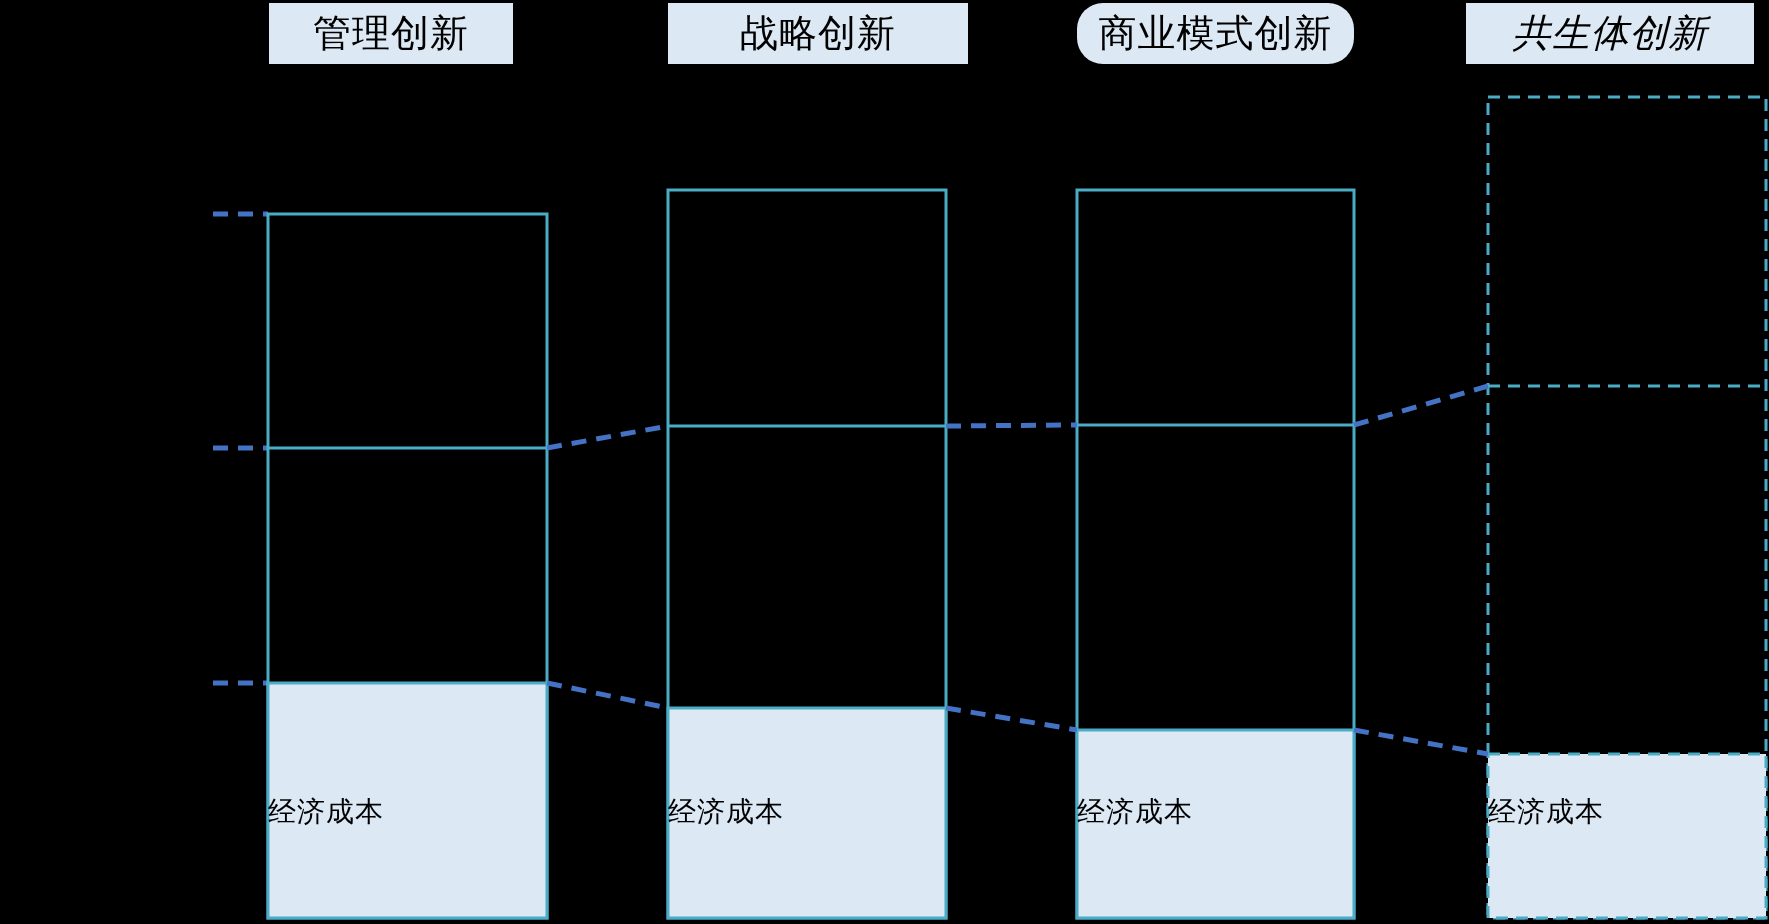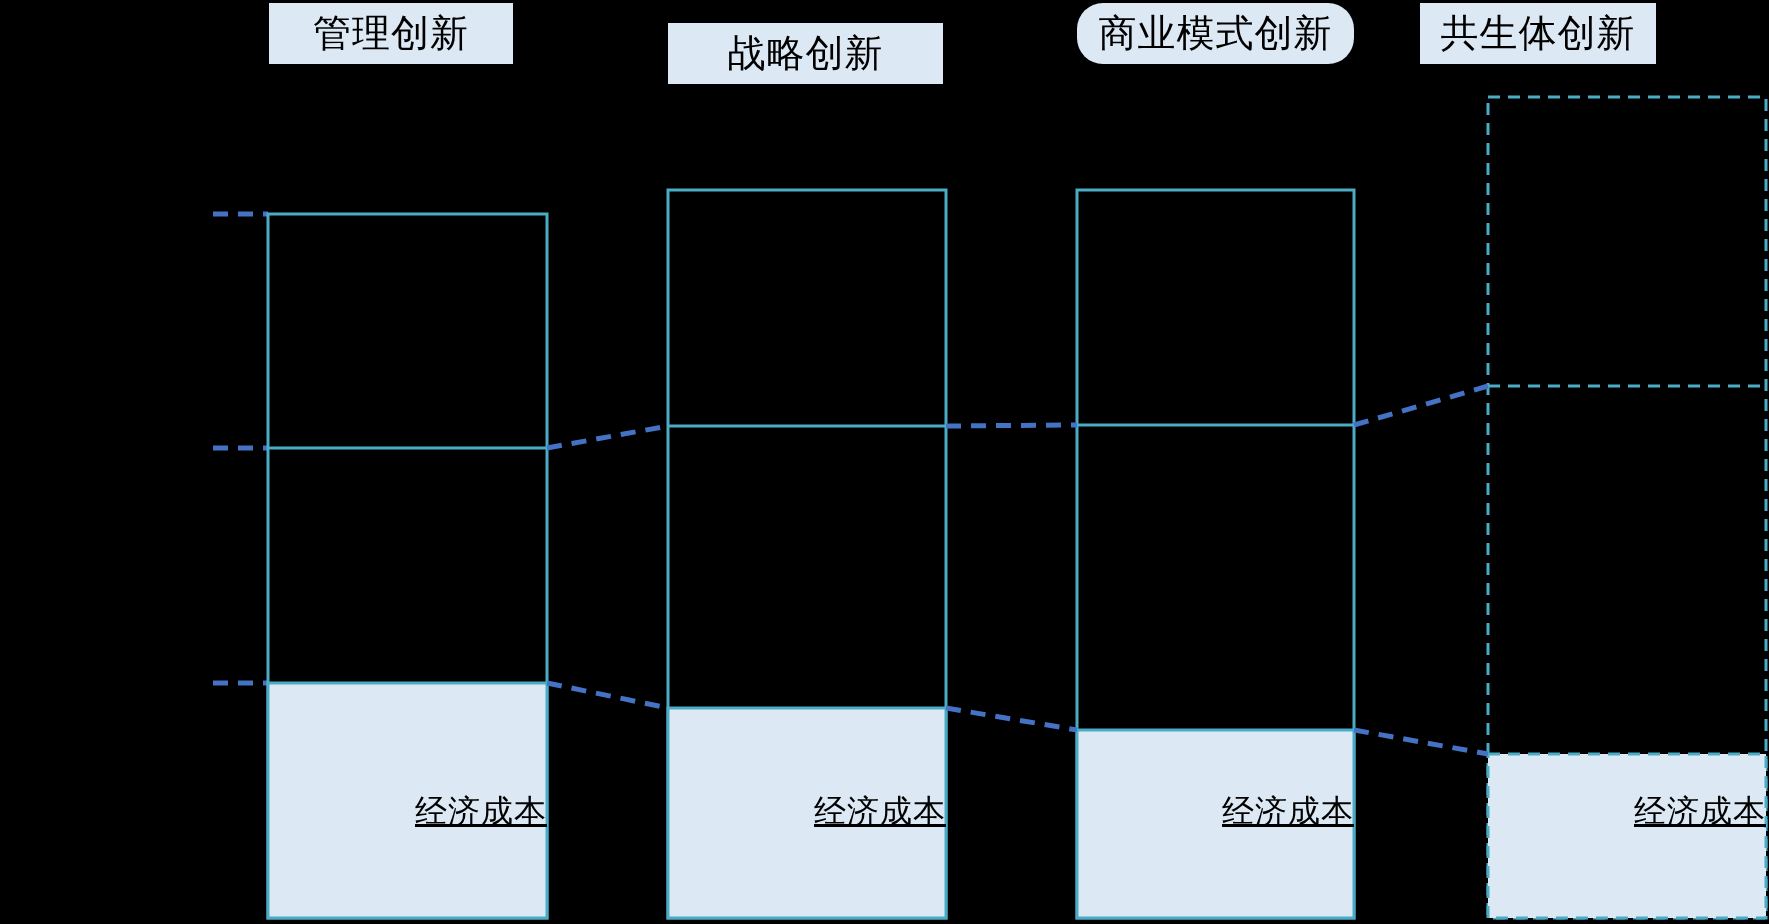--- a/index.html
+++ b/index.html
@@ -28,25 +28,24 @@
   .hdr{
     position:absolute;top:3px;height:61px;
     background:var(--fill);
     display:flex;align-items:center;justify-content:center;
     font-size:38px;color:var(--ink);
     letter-spacing:1px;
     white-space:nowrap;
   }
   .econ-label{
     position:absolute;top:793px;height:38px;
-    display:flex;align-items:center;justify-content:flex-end;
-    font-size:32px;color:var(--ink);
+    display:flex;align-items:center;justify-content:flex-start;
+    font-size:28px;color:var(--ink);
     letter-spacing:1px;
     white-space:nowrap;
-    text-decoration:underline;
   }
 </style>
 </head>
 <body>
 
 <div class="canvas">
 
   <svg class="layer" width="1769" height="924" viewBox="0 0 1769 924">
 
     <line class="marker" x1="213" y1="214" x2="268" y2="214"></line>
@@ -72,27 +71,27 @@
     <line class="marker" x1="946" y1="426" x2="1077" y2="425"></line>
     <line class="marker" x1="1354" y1="425" x2="1488" y2="386"></line>
     <line class="marker" x1="547" y1="683" x2="668" y2="708"></line>
     <line class="marker" x1="946" y1="708" x2="1077" y2="730"></line>
     <line class="marker" x1="1354" y1="730" x2="1488" y2="754"></line>
   </svg>
 
   <div class="hdr" style="left:269px;width:244px;">
     <span>管理创新</span>
   </div>
-  <div class="hdr" style="left:668px;width:275px;margin-top:20px;">
+  <div class="hdr" style="left:668px;width:300px;">
     <span>战略创新</span>
   </div>
   <div class="hdr" style="left:1077px;width:277px;border-radius:26px;">
     <span>商业模式创新</span>
   </div>
-  <div class="hdr" style="left:1420px;width:236px;">
+  <div class="hdr" style="left:1466px;width:288px;font-style:italic;">
     <span>共生体创新</span>
   </div>
 
   <div class="econ-label" style="left:268px;width:279px;">
     <span>经济成本</span>
   </div>
   <div class="econ-label" style="left:668px;width:278px;">
     <span>经济成本</span>
   </div>
   <div class="econ-label" style="left:1077px;width:277px;">

